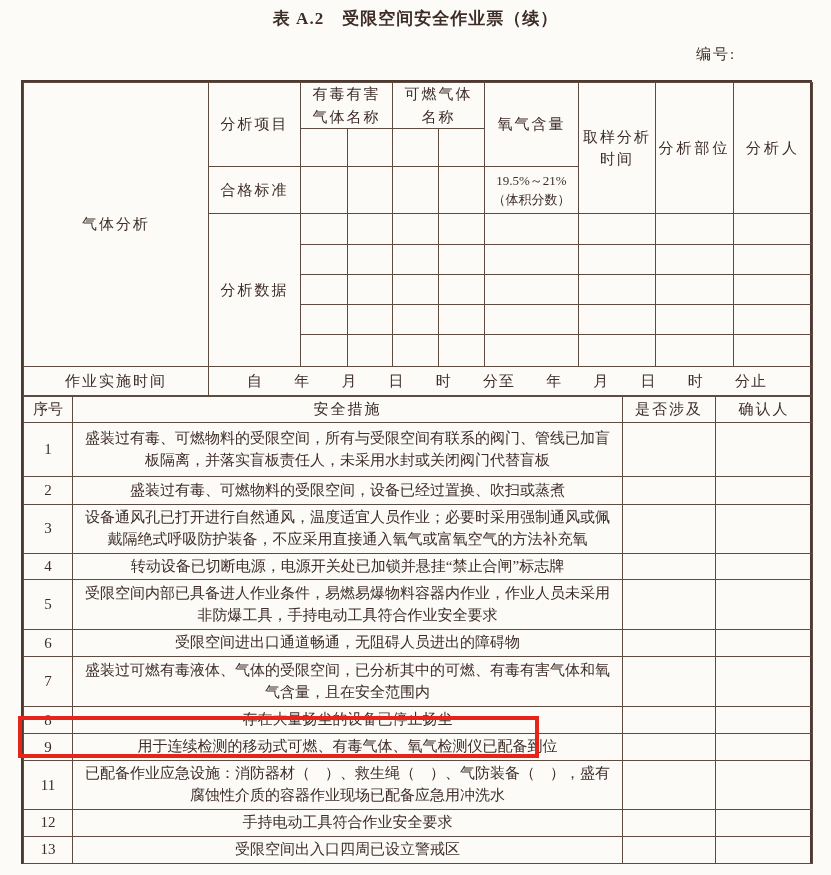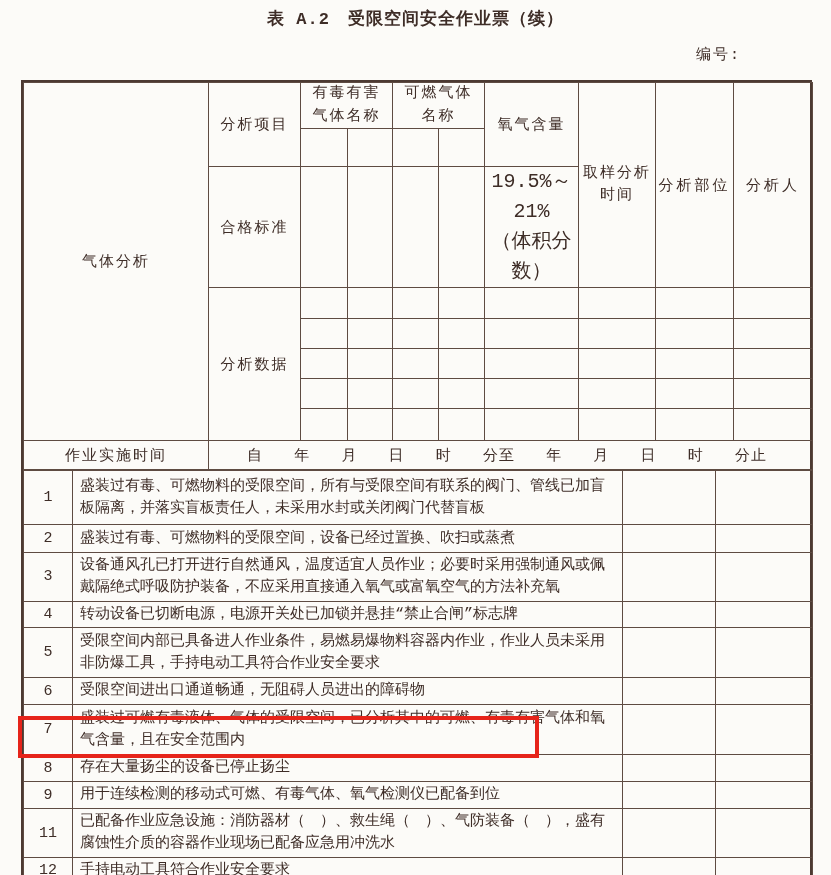--- a/index.html
+++ b/index.html
@@ -9,21 +9,21 @@
     --paper:#fcfbf8;
     --red:#e6241a;
   }
   html,body{margin:0;padding:0;}
   body{background:#ffffff;}
   .page{
     position:relative;
     width:831px;height:875px;
     background:var(--paper);
     overflow:hidden;
-    font-family:Liberation Mono, monospace;
+    font-family:Liberation Serif, serif;
     color:var(--ink);
   }
   .title{
     position:absolute;top:7px;left:0;right:0;
     text-align:center;
     font-size:17px;font-weight:bold;
     letter-spacing:1px;
   }
   .number-label{
     position:absolute;top:45px;left:696px;
@@ -47,21 +47,21 @@
     font-size:15px;
     color:var(--ink);
     padding:0;
     overflow:hidden;
   }
   .c{text-align:center;}
   .pre{white-space:pre-line;line-height:1.5;text-align:center;}
   .ls2{letter-spacing:2px;}
   .ls3{letter-spacing:3px;}
   .measure{
-    text-align:left;
+    text-align:center;
     padding:2px 7px;
     line-height:1.45;
     word-break:break-all;
   }
   .wt-flex{
     display:flex;
     justify-content:space-between;
     align-items:center;
     padding:0 45px 0 38px;
     letter-spacing:1px;
@@ -117,21 +117,21 @@
         <td></td>
         <td></td>
         <td></td>
       </tr>
       <tr style="height:47px">
         <td class="c ls2">合格标准</td>
         <td></td>
         <td></td>
         <td></td>
         <td></td>
-        <td class="c pre" style="font-size:20px">19.5%～21%
+        <td class="c pre" style="font-size:13px">19.5%～21%
 （体积分数）</td>
       </tr>
       <tr style="height:31px">
         <td rowspan="5" class="c ls2">分析数据</td>
         <td></td>
             <td></td>
         <td></td>
             <td></td>
         <td></td>
             <td></td>
@@ -200,20 +200,26 @@
       </table>
 
     <table>
       <colgroup>
         <col style="width:49px">
           <col style="width:550px">
         <col style="width:93px">
           <col style="width:97px">
       </colgroup>
       <tbody>
+          <tr style="height:26px">
+        <td class="c">序号</td>
+        <td class="c ls2">安全措施</td>
+        <td class="c ls2">是否涉及</td>
+        <td class="c ls2">确认人</td>
+      </tr>
       <tr style="height:54px">
         <td class="c">1</td>
         <td class="measure">盛装过有毒、可燃物料的受限空间，所有与受限空间有联系的阀门、管线已加盲板隔离，并落实盲板责任人，未采用水封或关闭阀门代替盲板</td>
         <td></td>
         <td></td>
       </tr>
       <tr style="height:28px">
         <td class="c">2</td>
         <td class="measure">盛装过有毒、可燃物料的受限空间，设备已经过置换、吹扫或蒸煮</td>
         <td></td>

